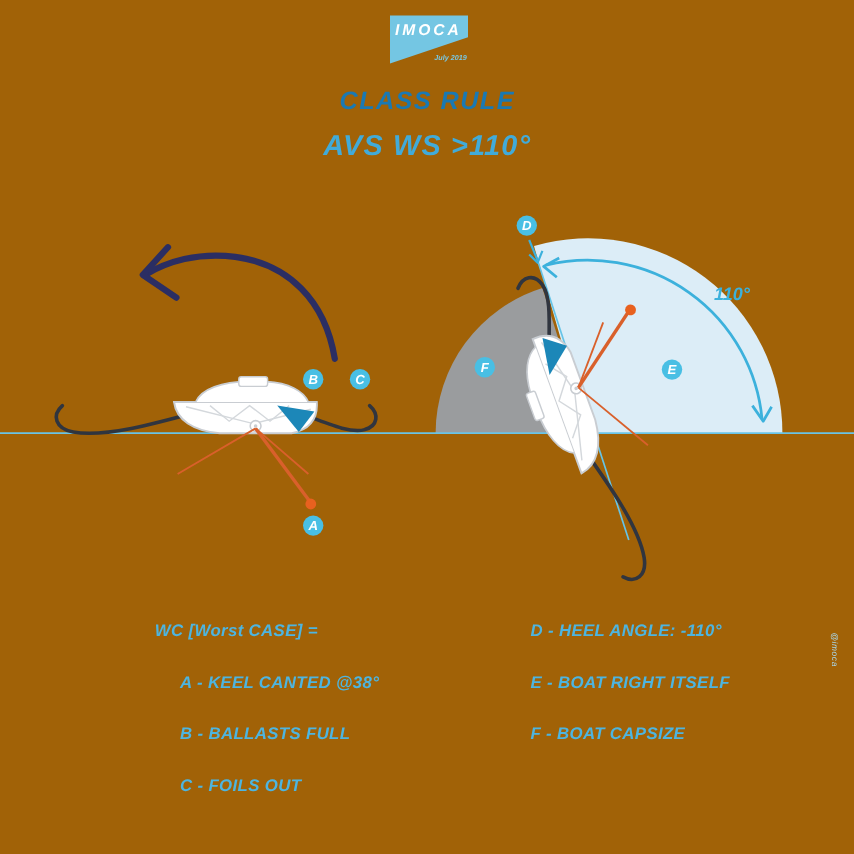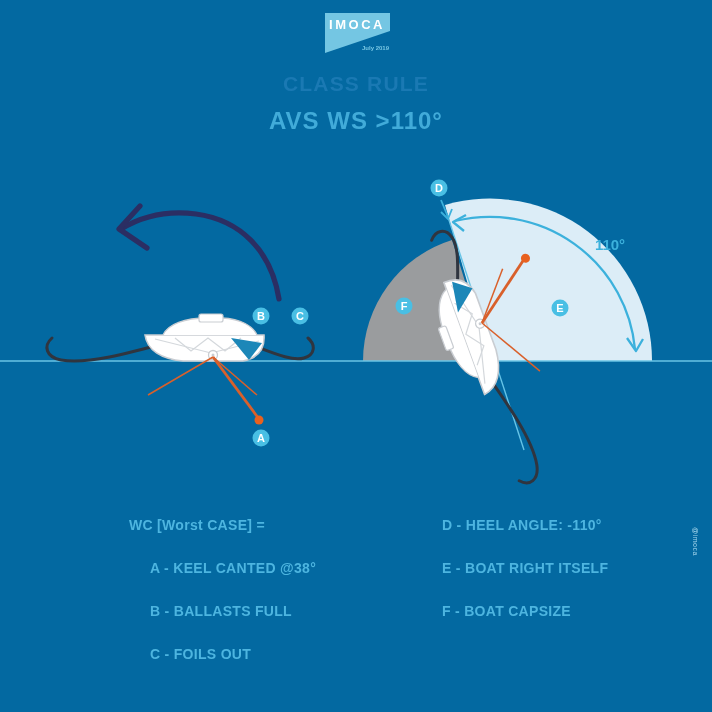--- a/index.html
+++ b/index.html
@@ -1,18 +1,18 @@
 <!DOCTYPE html>
 <html><head>
 <meta charset="utf-8">
 <style>
   html,body{margin:0;padding:0;background:#ffffff;}
   .canvas{
-    position:relative;width:712px;height:712px;background:#0369a1;
-    font-family:"Liberation Sans",sans-serif;overflow:hidden;
+    position:relative;width:712px;height:712px;background:#a16207;
+    font-family:"Liberation Sans",sans-serif;overflow:hidden;font-style:italic;
   }
   svg text{font-family:"Liberation Sans",sans-serif;}
   .title-text{font-size:21px;font-weight:bold;letter-spacing:1.2px;fill:#1a79b3;}
   .subtitle-text{font-size:24px;font-weight:bold;letter-spacing:1px;fill:#41abd9;}
   .legend-text{font-size:14px;font-weight:bold;letter-spacing:.3px;fill:#4db5e0;}
   .marker-circle{fill:#49bfe4;}
   .marker-letter{font-size:11px;font-weight:bold;fill:#ffffff;text-anchor:middle;}
   .angle-text{font-size:15px;font-weight:bold;fill:#3cb1dc;}
   .logo-brand{font-size:13px;font-weight:bold;letter-spacing:2.5px;fill:#ffffff;text-anchor:middle;}
   .logo-date{font-size:6px;font-weight:bold;fill:#79c8e4;text-anchor:end;}

